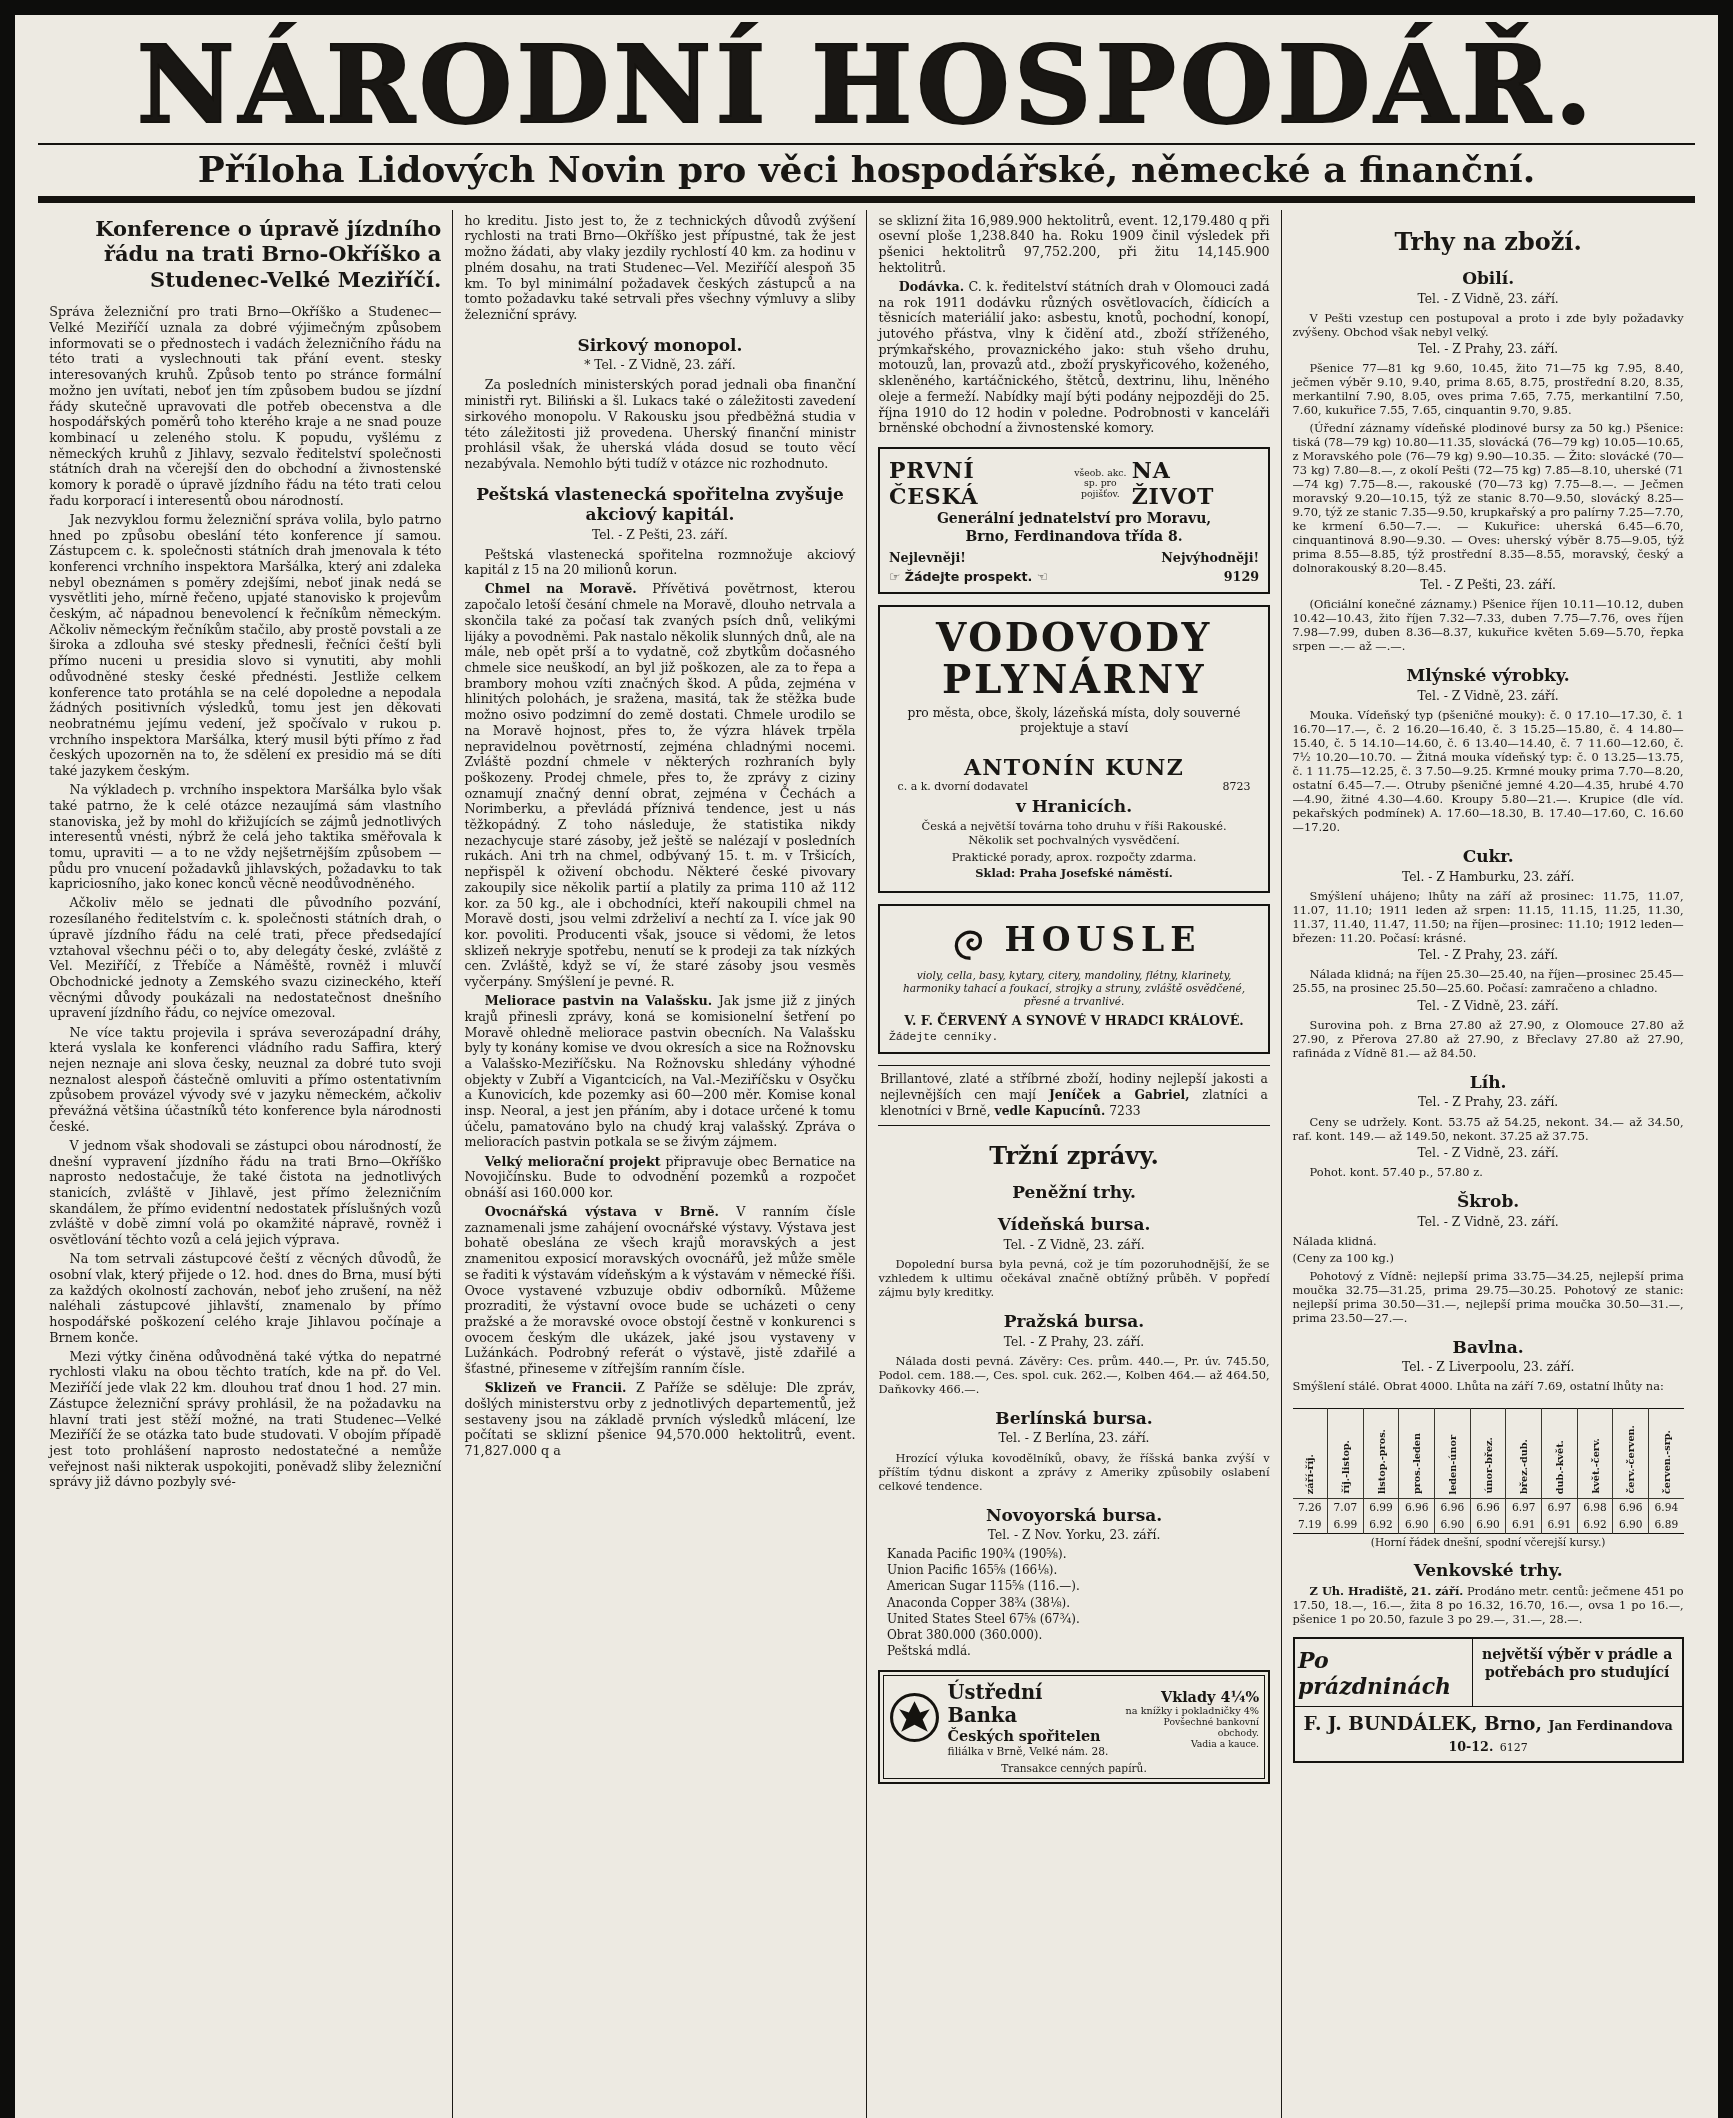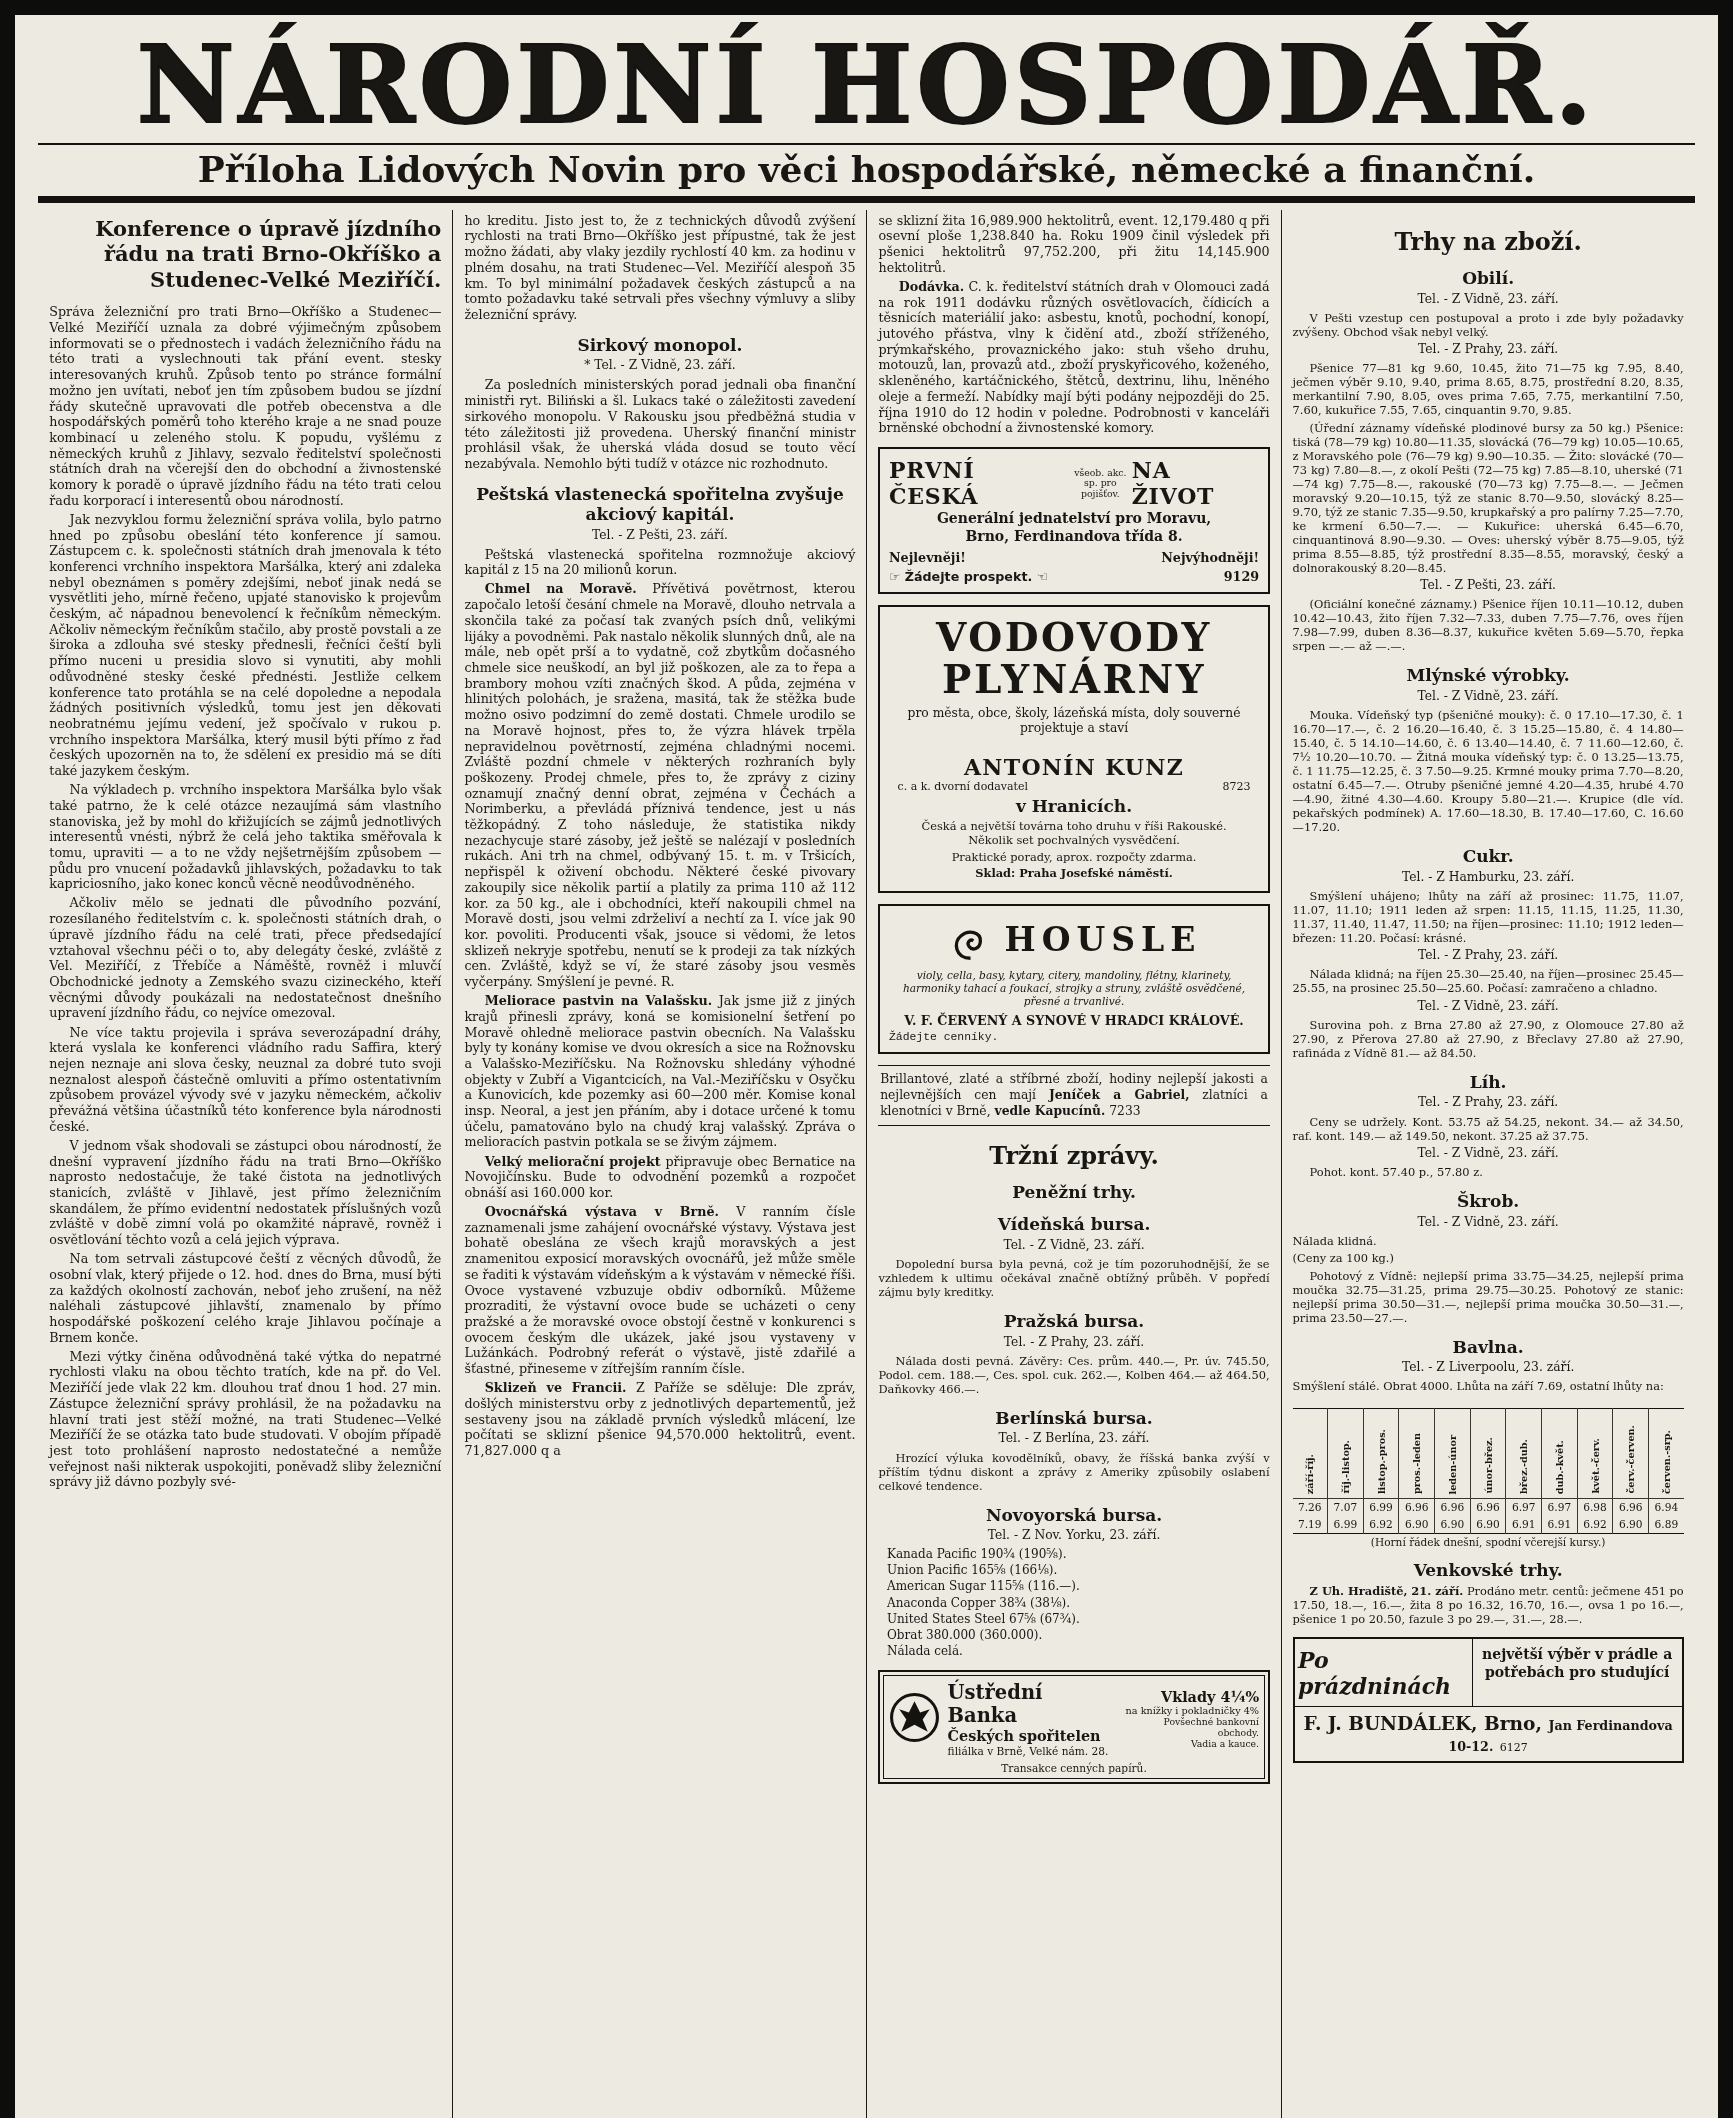--- a/index.html
+++ b/index.html
@@ -194,21 +194,21 @@
         <p class="small">Hrozící výluka kovodělníků, obavy, že říšská banka zvýší v příštím týdnu diskont a zprávy z Ameriky způsobily oslabení celkové tendence.</p>
 
         <h4 class="subhead">Novoyorská bursa.</h4>
         <p class="tel">Tel. - Z Nov. Yorku, 23. září.</p>
         <div class="nyline">Kanada Pacific 190¾ (190⅝).</div>
         <div class="nyline">Union Pacific 165⅝ (166⅛).</div>
         <div class="nyline">American Sugar 115⅝ (116.—).</div>
         <div class="nyline">Anaconda Copper 38¾ (38⅛).</div>
         <div class="nyline">United States Steel 67⅝ (67¾).</div>
         <div class="nyline">Obrat 380.000 (360.000).</div>
-        <div class="nyline">Nálada celá.</div>
+        <div class="nyline">Peštská mdlá.</div>
 
         <div class="ad ad-banka">
           <div class="brow">
             <span class="emblem">
               <svg viewBox="0 0 100 100">
                   <circle cx="50" cy="50" r="45" fill="none" stroke="#15130f" stroke-width="6"></circle>
                   <path d="M50 18 L61 40 L80 34 L66 54 L76 78 L50 64 L24 78 L34 54 L20 34 L39 40 Z" fill="#15130f"></path>
                 </svg>
             </span>
             <div class="bmid">

